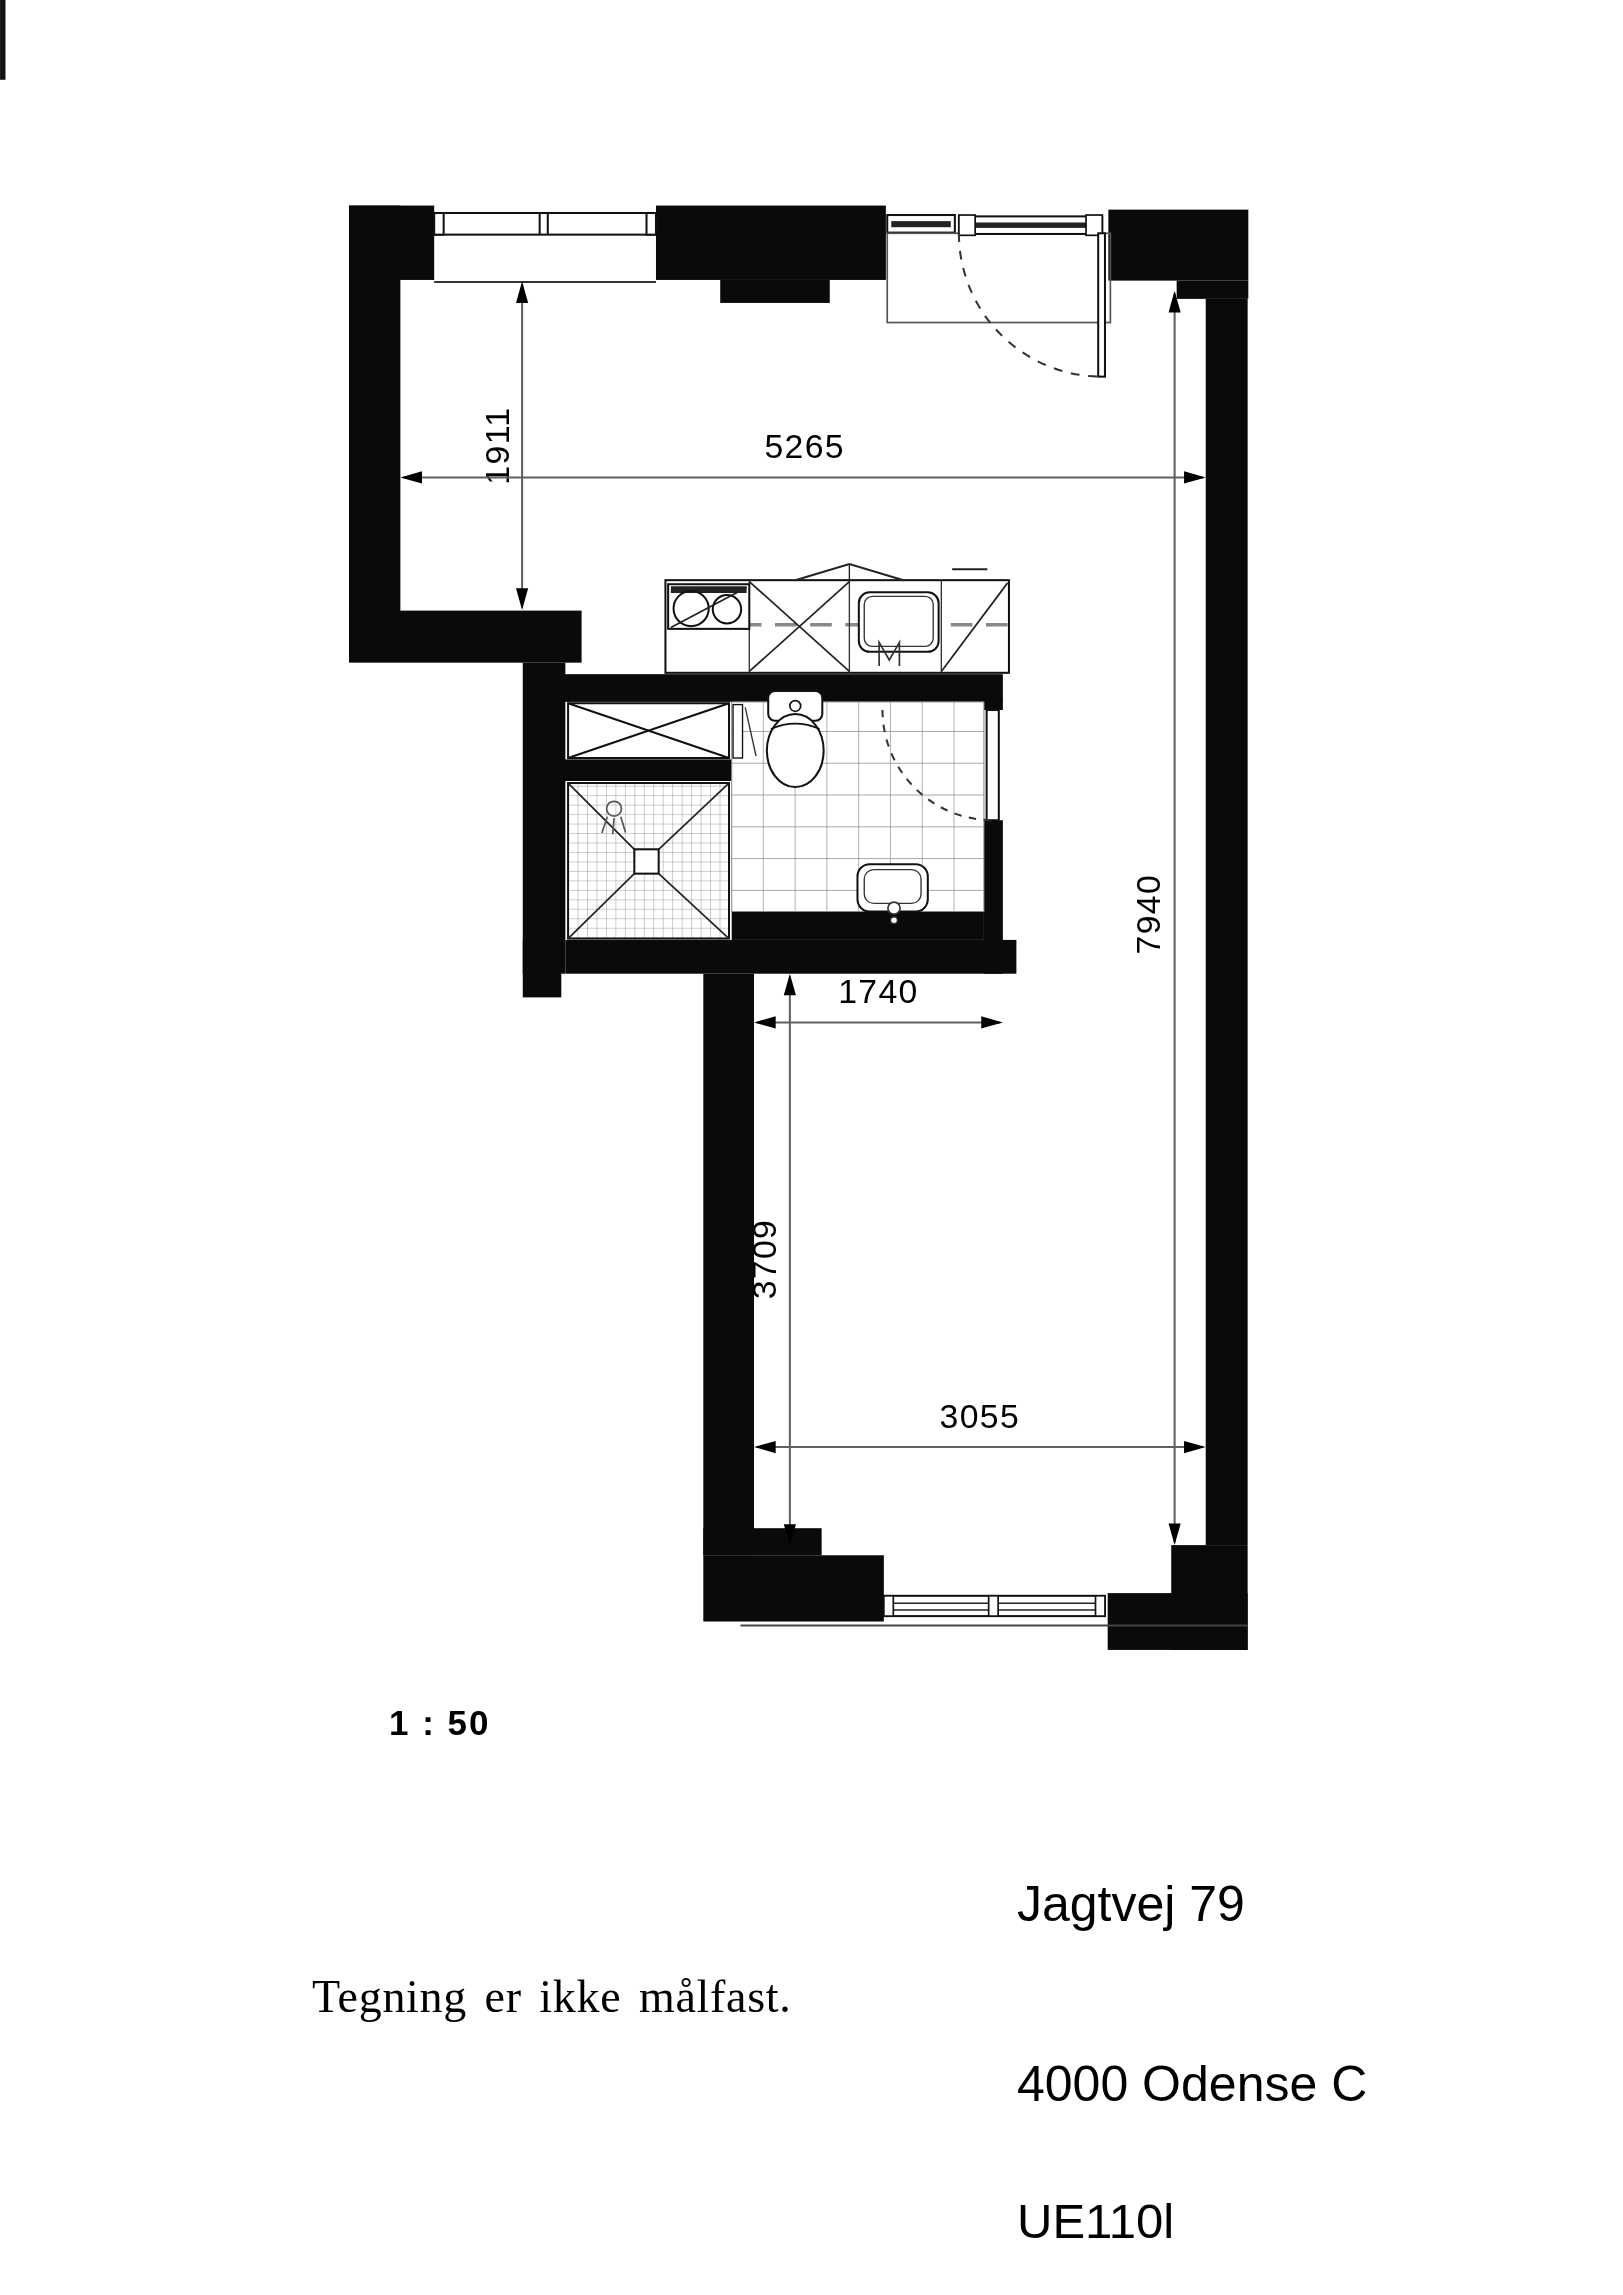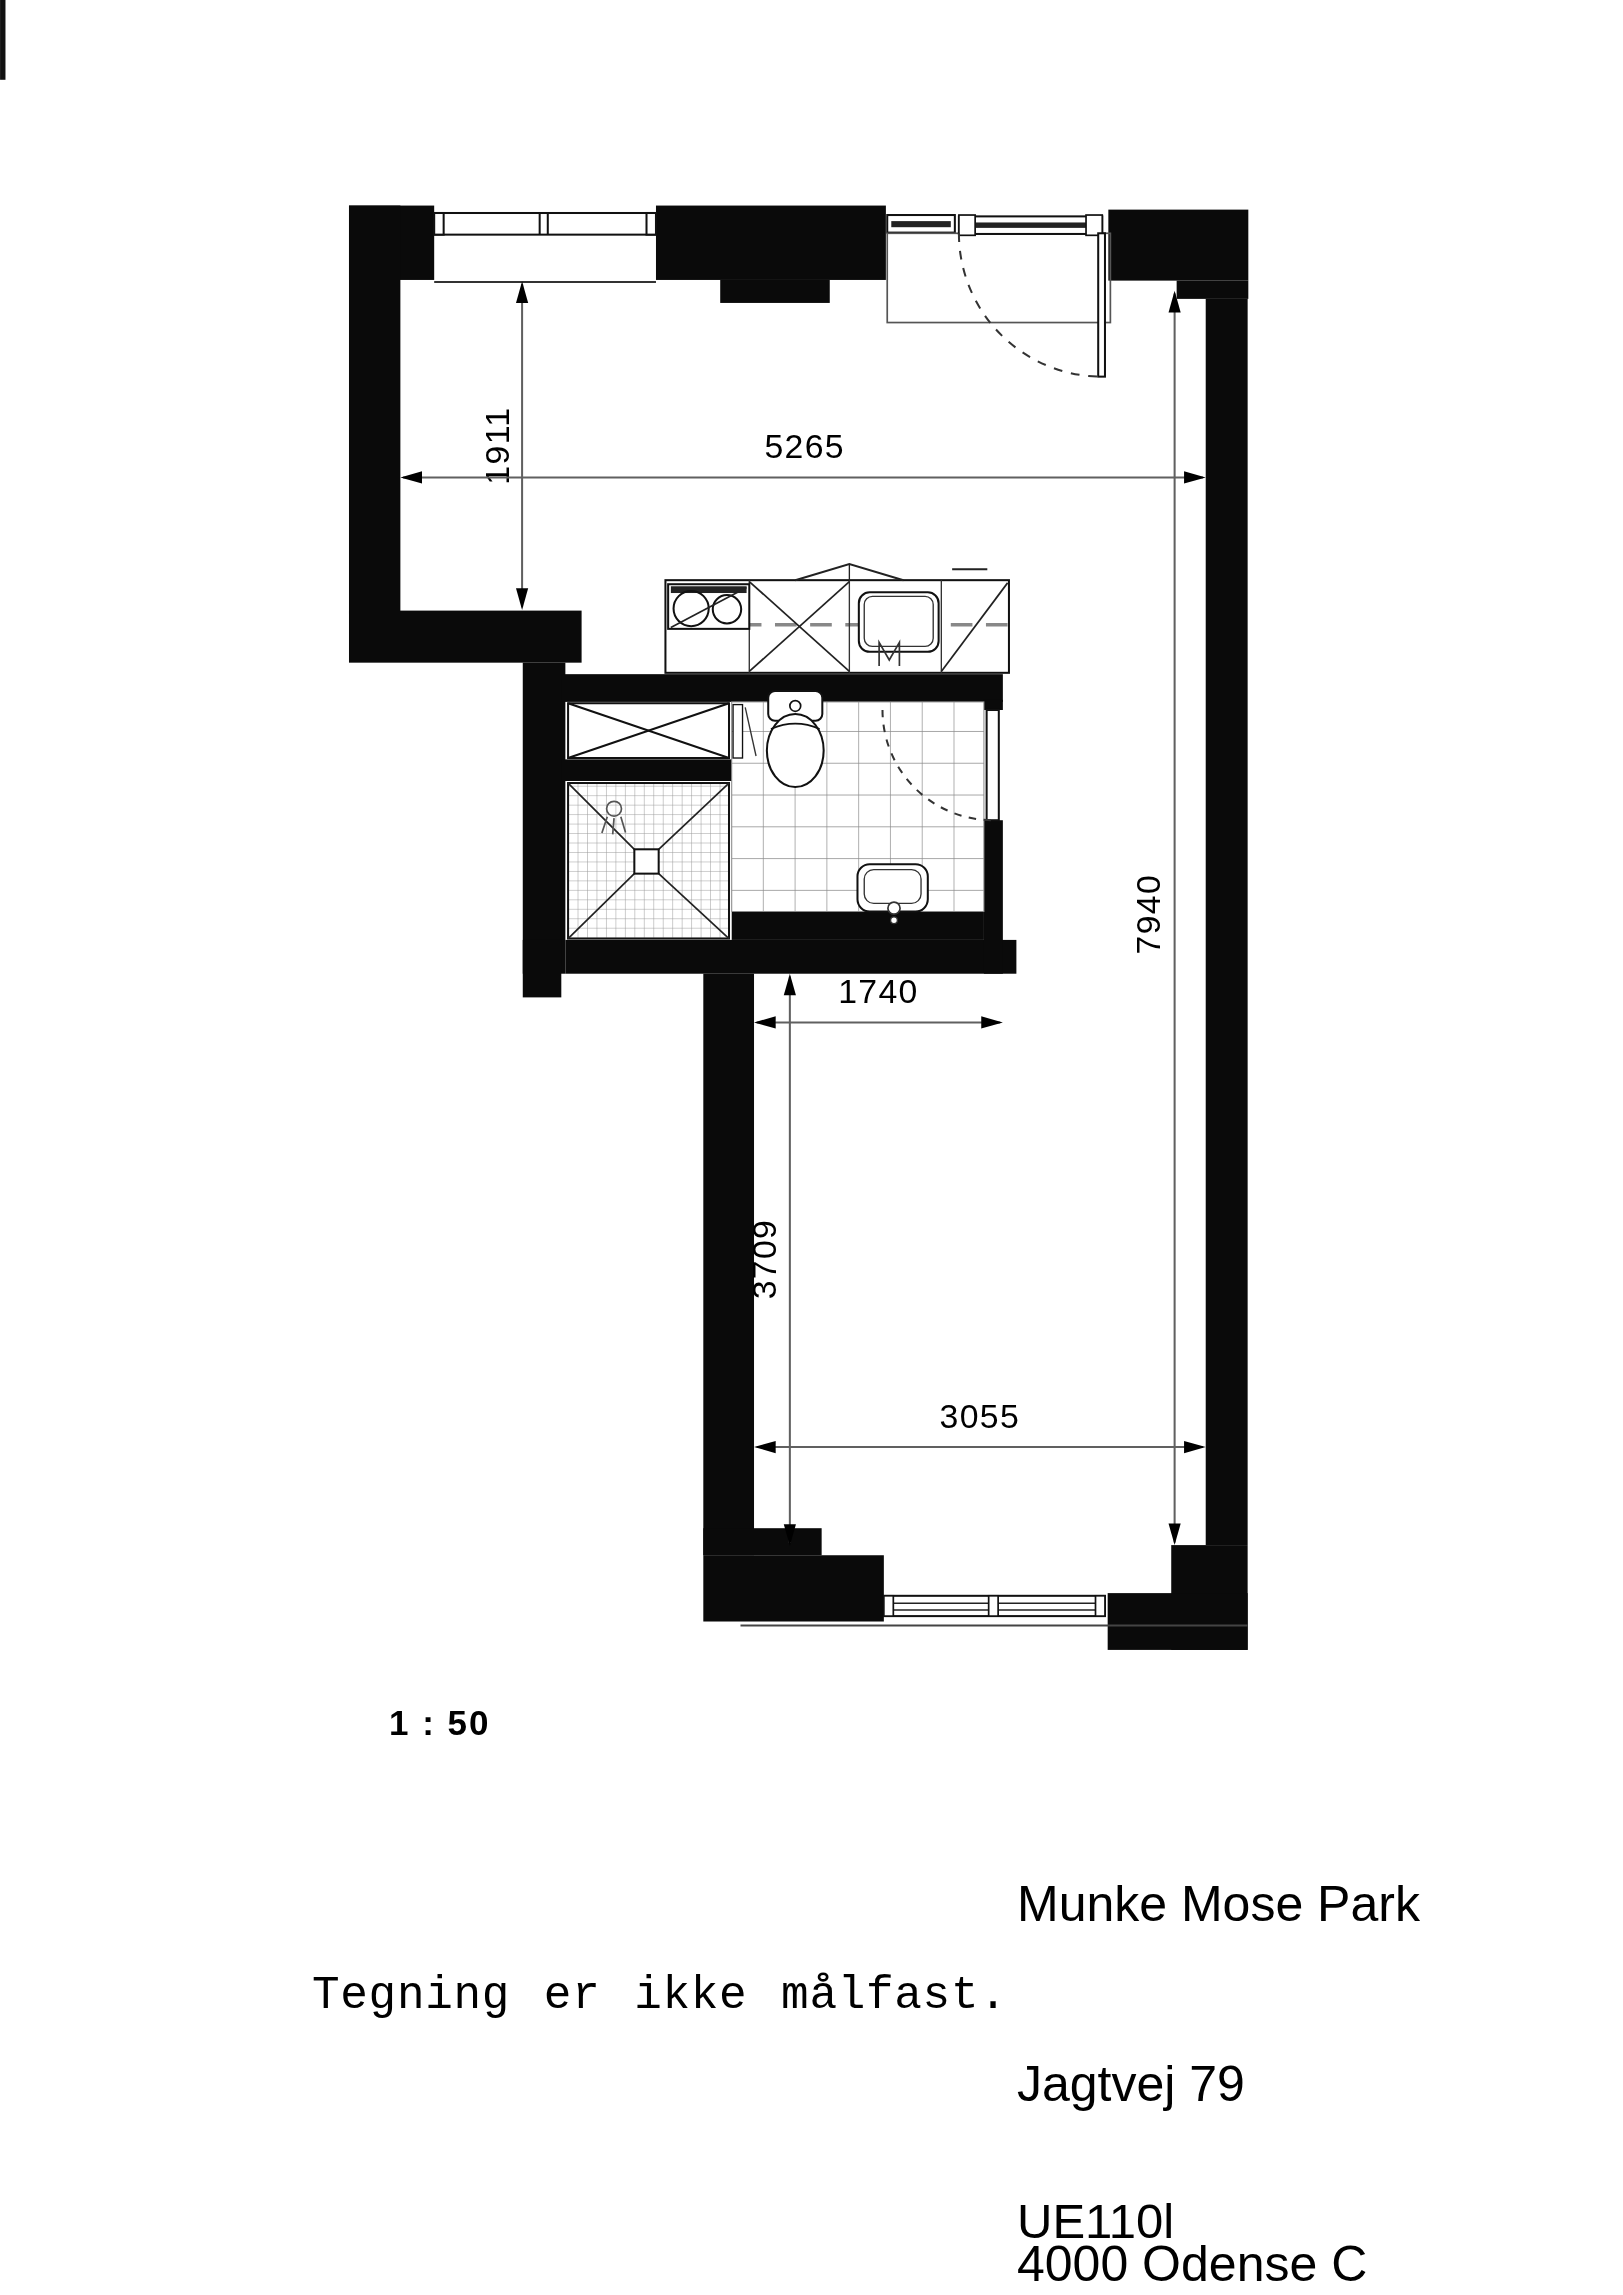--- a/index.html
+++ b/index.html
@@ -1,21 +1,21 @@
 <!DOCTYPE html>
 <html style="font-size:10.8px"><head>
 <meta charset="utf-8">
 <style>
   html,body{margin:0;padding:0;background:#ffffff;}
   body{width:1623px;height:2295px;position:relative;font-family:"Liberation Sans",sans-serif;color:#000;}
   .page{position:absolute;inset:0;width:1623px;height:2295px;background:#fff;overflow:hidden;}
   svg.plan{position:absolute;left:0;top:0;width:1623px;height:2295px;}
   .txt{position:absolute;white-space:pre;}
   .scale-label{left:389px;top:1703px;font-size:35px;letter-spacing:2px;font-weight:bold;}
-  .note{left:312px;top:1970px;font-size:46px;font-family:Liberation Mono, monospace;word-spacing:5.4px;letter-spacing:0.7px;}
+  .note{left:312px;top:1970px;font-size:46px;font-family:Liberation Serif, serif;word-spacing:5.4px;letter-spacing:0.7px;}
   .address{left:1017px;top:1754px;font-size:50px;line-height:60px;}
   .unitblock{left:1017px;top:2056px;font-size:49px;line-height:66px;}
   .dim-label{font-size:50px;letter-spacing:2px;fill:#000;font-family:"Liberation Sans",sans-serif;}
 </style>
 </head>
 <body>
 
 <div class="page">
 
 <svg class="plan" viewBox="0 0 2400 3394">
@@ -201,21 +201,20 @@
     <line x1="1119" y1="2140" x2="1779" y2="2140" stroke="#606060" stroke-width="3"></line>
     <polygon points="1115,2140 1147,2131 1147,2149" fill="#000"></polygon>
     <polygon points="1783,2140 1751,2131 1751,2149" fill="#000"></polygon>
     <text class="dim-label" x="1449" y="2112" text-anchor="middle">3055</text>
   </g>
 </svg>
 
 <div class="txt scale-label">1 : 50</div>
 
 <div class="txt address">
-  <div>Munke Mose Park</div>
   <div>Jagtvej 79</div>
   <div>4000 Odense C</div>
 </div>
 
 <div class="txt note">Tegning er ikke målfast.</div>
 
 <div class="txt unitblock">
   <div>UE110l</div>
   
   

